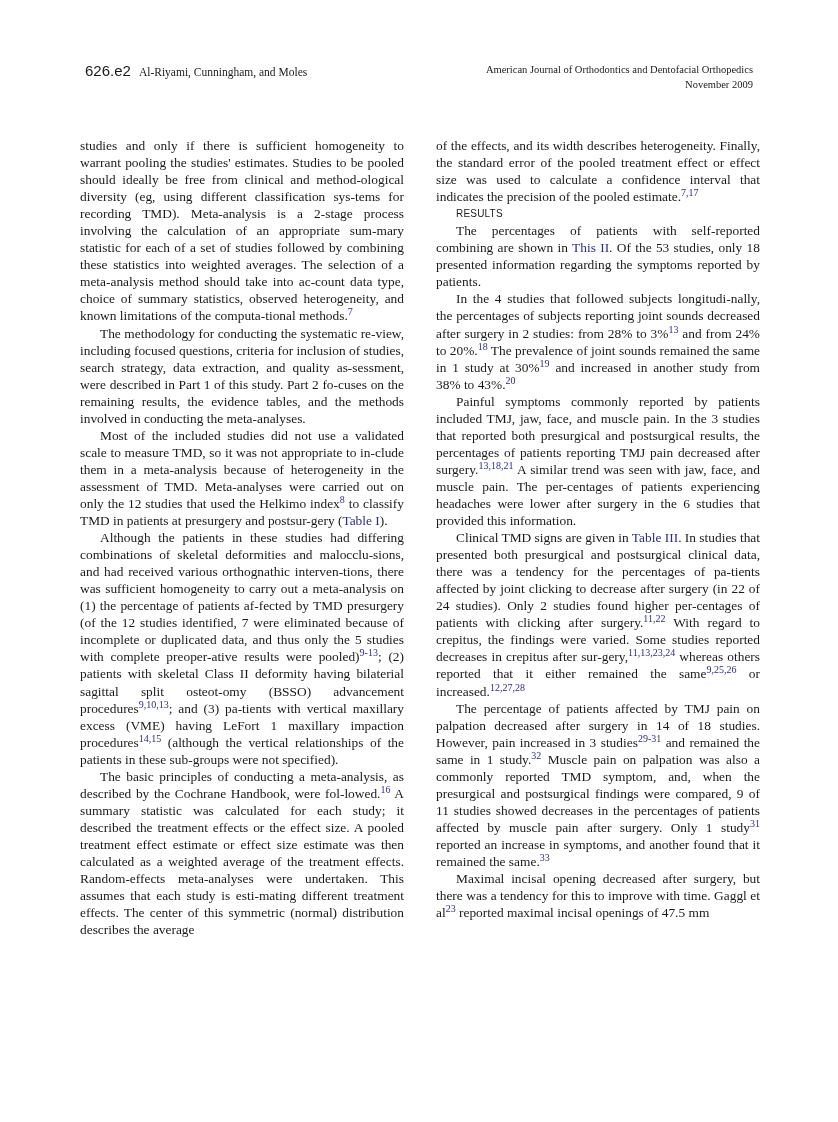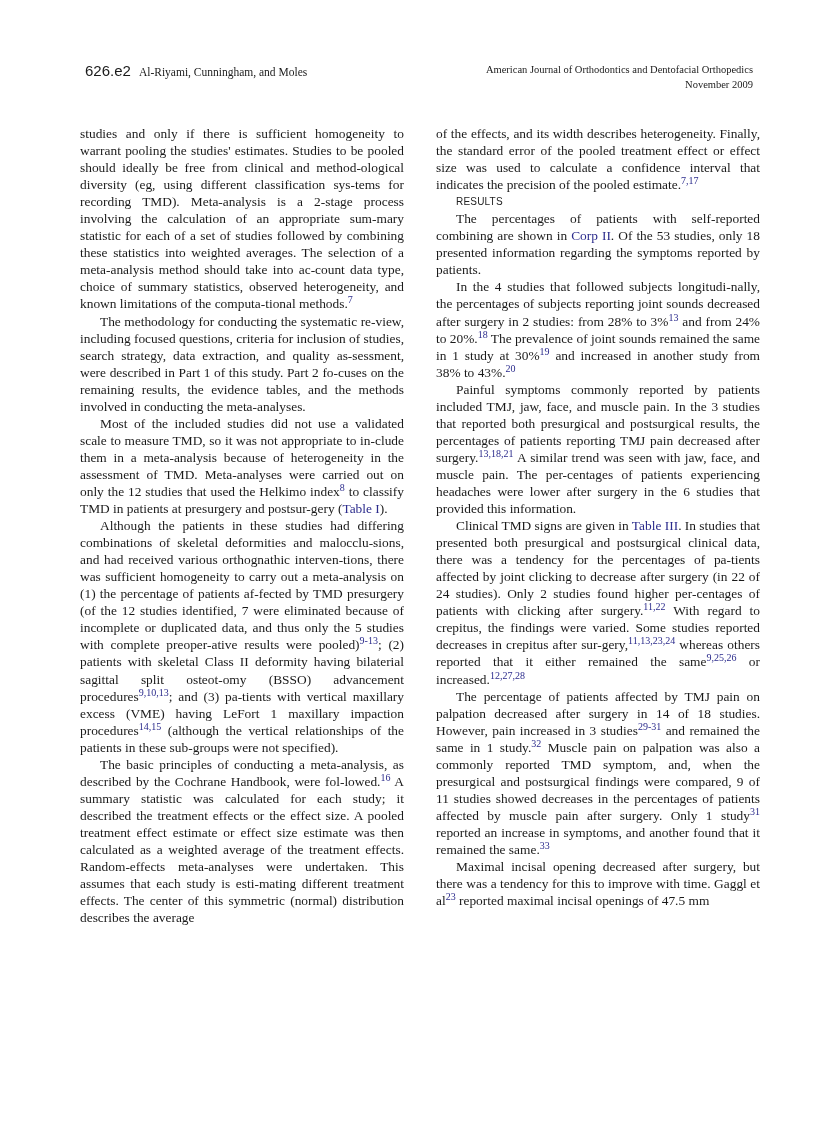--- a/index.html
+++ b/index.html
@@ -5,21 +5,21 @@
   html, body { margin: 0; padding: 0; background: #ffffff; }
   body { width: 838px; height: 1122px; position: relative; overflow: hidden; color: #1a1a1a; }
   .running-head { position: absolute; top: 62px; left: 79px; width: 674px; height: 32px; }
   .rh-left { position: absolute; left: 0; top: 0; font-family: "Liberation Serif", serif; font-size: 11.5px; }
   .rh-left .pg { font-family: "Liberation Sans", sans-serif; font-size: 15px; margin-right: 8px; padding-left: 6px; }
   .rh-right { position: absolute; right: 0; top: 0; text-align: right; font-family: "Liberation Serif", serif; font-size: 10.5px; line-height: 15px; }
   .col { position: absolute; top: 125px; width: 324px; font-family: "Liberation Serif", serif; font-size: 13.4px; line-height: 17.05px; text-align: justify; hyphens: manual; }
   .col.left { left: 80px; }
   .col.right { left: 436px; }
   .col p { margin: 0; text-indent: 20px; }
-  .col p.noindent { text-indent: 0; }
+  .col p.noindent { text-indent: 0; margin-top: 12px; }
   .section-head { font-family: "Liberation Sans", sans-serif; font-size: 10px; letter-spacing: 0.2px; color: #222; margin: 0; text-indent: 0; }
   .sec-mm { margin-top: 35px; margin-bottom: 6px; }
   .sec-res { margin-top: 35px; margin-bottom: 6px; }
   sup { font-size: 10px; line-height: 0; vertical-align: 5px; color: #2b2b8c; }
   .xref { color: #2b2b8c; }
 </style>
 </head>
 <body>
 
 <div class="running-head">
@@ -44,21 +44,21 @@
 
   <p><span>The basic principles of conducting a meta-analysis, as described by the Cochrane Handbook, were fol-lowed.</span><sup>16</sup><span> A summary statistic was calculated for each study; it described the treatment effects or the effect size. A pooled treatment effect estimate or effect size estimate was then calculated as a weighted average of the treatment effects. Random-effects meta-analyses were undertaken. This assumes that each study is esti-mating different treatment effects. The center of this symmetric (normal) distribution describes the average</span></p>
 </div>
 
 <div class="col right">
   <p class="noindent"><span>of the effects, and its width describes heterogeneity. Finally, the standard error of the pooled treatment effect or effect size was used to calculate a confidence interval that indicates the precision of the pooled estimate.</span><sup>7,17</sup></p>
 
 
   <p class="section-head sec-res">RESULTS</p>
 
-  <p><span>The percentages of patients with self-reported combining are shown in </span><span class="xref">Corp II</span><span>. Of the 53 studies, only 18 presented information regarding the symptoms reported by patients.</span></p>
+  <p><span>The percentages of patients with self-reported combining are shown in </span><span class="xref">This II</span><span>. Of the 53 studies, only 18 presented information regarding the symptoms reported by patients.</span></p>
 
   <p><span>In the 4 studies that followed subjects longitudi-nally, the percentages of subjects reporting joint sounds decreased after surgery in 2 studies: from 28% to 3%</span><sup>13</sup><span> and from 24% to 20%.</span><sup>18</sup><span> The prevalence of joint sounds remained the same in 1 study at 30%</span><sup>19</sup><span> and increased in another study from 38% to 43%.</span><sup>20</sup></p>
 
   <p><span>Painful symptoms commonly reported by patients included TMJ, jaw, face, and muscle pain. In the 3 studies that reported both presurgical and postsurgical results, the percentages of patients reporting TMJ pain decreased after surgery.</span><sup>13,18,21</sup><span> A similar trend was seen with jaw, face, and muscle pain. The per-centages of patients experiencing headaches were lower after surgery in the 6 studies that provided this information.</span></p>
 
   <p><span>Clinical TMD signs are given in </span><span class="xref">Table III</span><span>. In studies that presented both presurgical and postsurgical clinical data, there was a tendency for the percentages of pa-tients affected by joint clicking to decrease after surgery (in 22 of 24 studies). Only 2 studies found higher per-centages of patients with clicking after surgery.</span><sup>11,22</sup><span> With regard to crepitus, the findings were varied. Some studies reported decreases in crepitus after sur-gery,</span><sup>11,13,23,24</sup><span> whereas others reported that it either remained the same</span><sup>9,25,26</sup><span> or increased.</span><sup>12,27,28</sup></p>
 
   <p><span>The percentage of patients affected by TMJ pain on palpation decreased after surgery in 14 of 18 studies. However, pain increased in 3 studies</span><sup>29-31</sup><span> and remained the same in 1 study.</span><sup>32</sup><span> Muscle pain on palpation was also a commonly reported TMD symptom, and, when the presurgical and postsurgical findings were compared, 9 of 11 studies showed decreases in the percentages of patients affected by muscle pain after surgery. Only 1 study</span><sup>31</sup><span> reported an increase in symptoms, and another found that it remained the same.</span><sup>33</sup></p>
 
   <p><span>Maximal incisal opening decreased after surgery, but there was a tendency for this to improve with time. Gaggl et al</span><sup>23</sup><span> reported maximal incisal openings of 47.5 mm</span></p>

